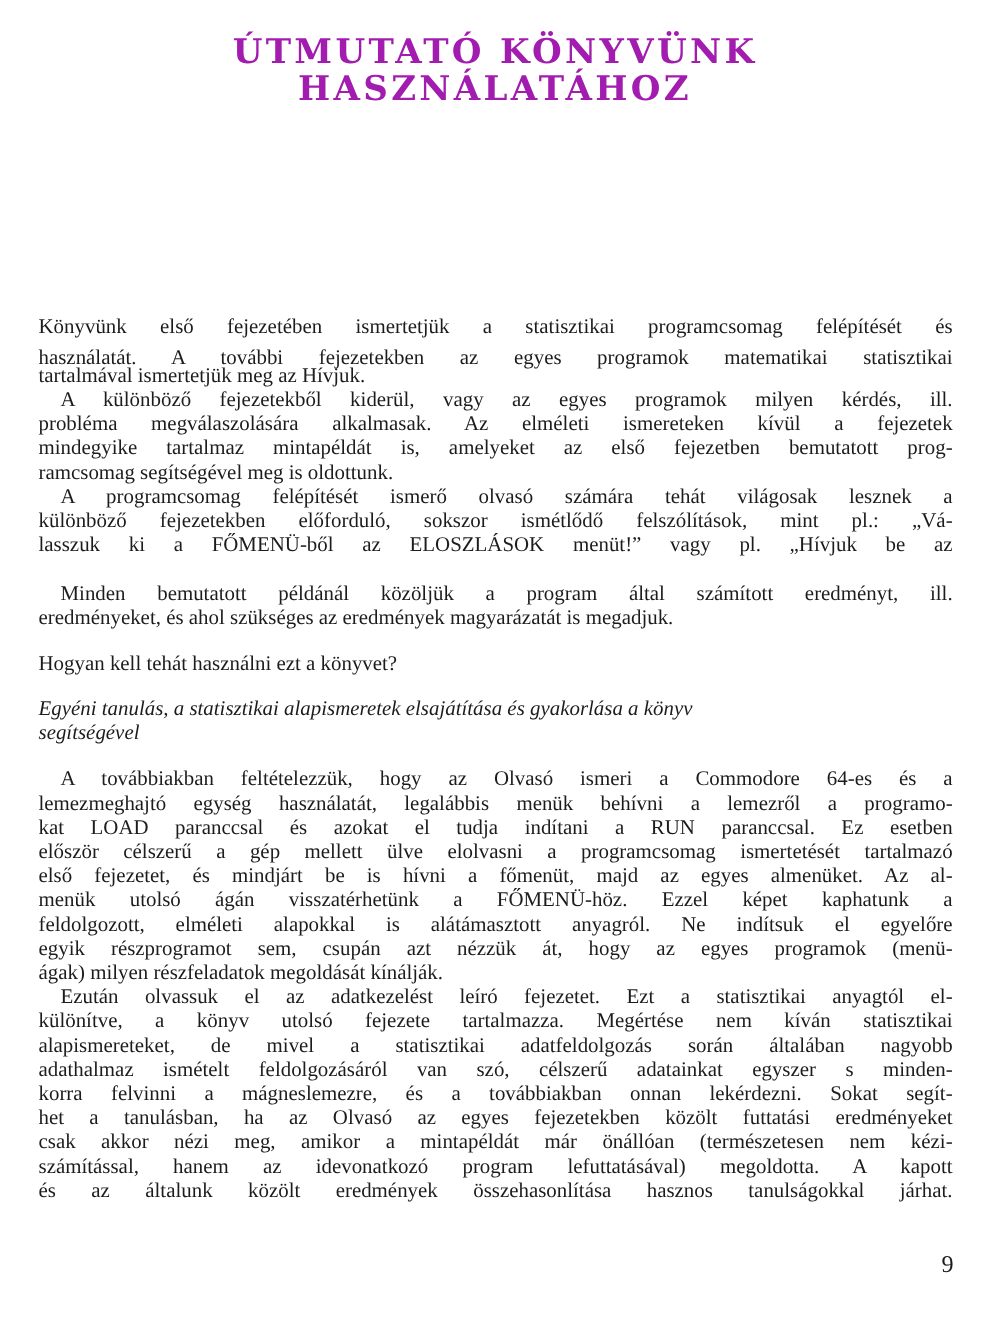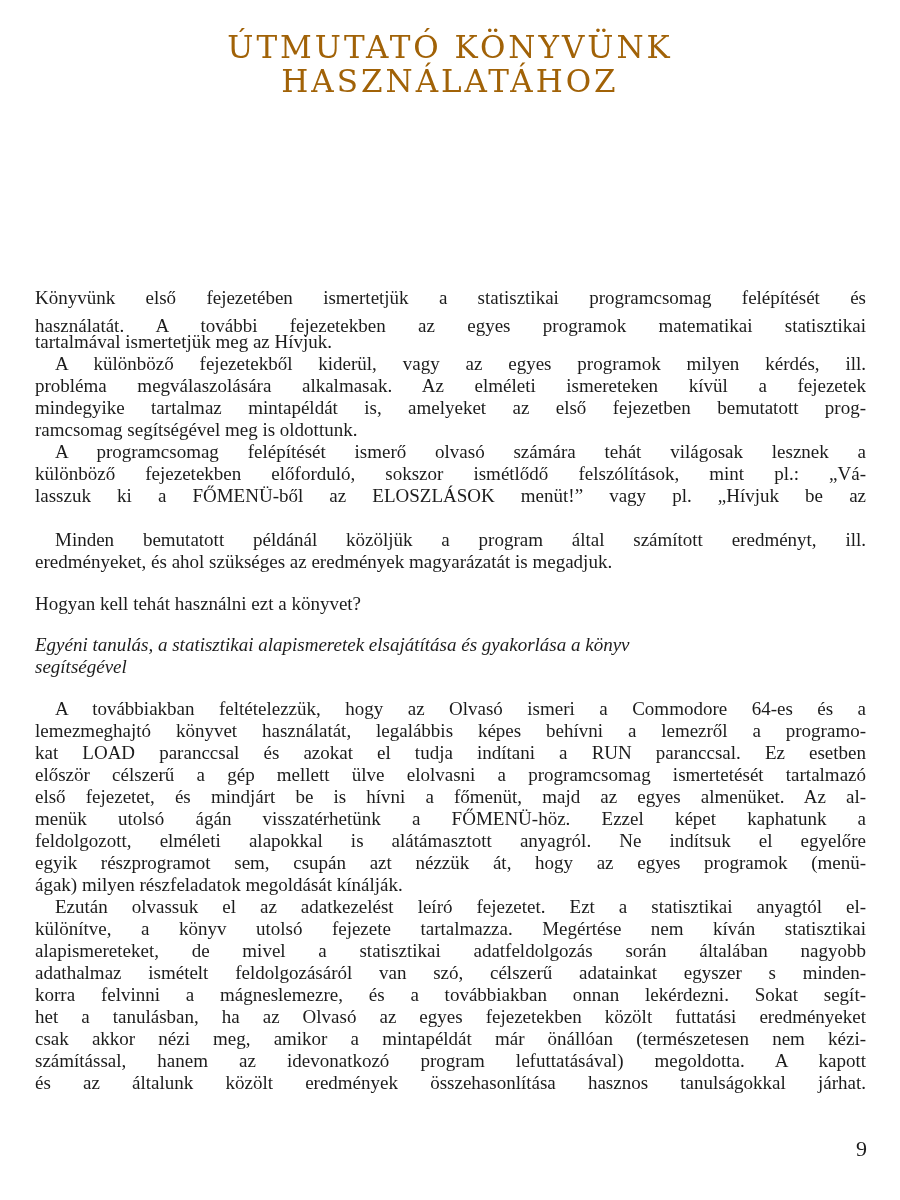--- a/index.html
+++ b/index.html
@@ -1,18 +1,18 @@
 <!DOCTYPE html>
 <html><head>
 <meta charset="utf-8">
 <style>
   html, body { margin: 0; padding: 0; background: #ffffff; }
   body { width: 900px; height: 1200px; position: relative; overflow: hidden; color: #1a1a1a; }
   .page { position: absolute; left: 0; top: 0; width: 900px; height: 1200px; }
-  .title { position: absolute; left: 0; width: 900px; text-align: center; font-family: "DejaVu Serif", serif; font-weight: normal; font-size: 31px; letter-spacing: 3px; line-height: 34px; color: #a16207; }
+  .title { position: absolute; left: 0; width: 900px; text-align: center; font-family: "DejaVu Serif", serif; font-weight: bold; font-size: 31px; letter-spacing: 3px; line-height: 34px; color: #a21caf; }
   .title.l1 { top: 30px; }
   .title.l2 { top: 64px; }
   .line { position: absolute; left: 35px; width: 831px; font-family: "Liberation Serif", serif; font-size: 19px; line-height: 22px; white-space: nowrap; text-align: justify; text-align-last: justify; color: #1c1c1c; }
   .line.last { text-align-last: left; }
   .line.indent { padding-left: 20px; width: 811px; }
   .line.italic { font-style: italic; }
   .pagenum { position: absolute; left: 856px; top: 1136px; font-family: "Liberation Serif", serif; font-size: 22px; color: #1c1c1c; }
 </style>
 </head>
 <body>
@@ -36,21 +36,21 @@
 
   <div class="line indent" style="top:529px">Minden bemutatott példánál közöljük a program által számított eredményt, ill.</div>
   <div class="line last" style="top:551px">eredményeket, és ahol szükséges az eredmények magyarázatát is megadjuk.</div>
 
   <div class="line last" style="top:593px">Hogyan kell tehát használni ezt a könyvet?</div>
 
   <div class="line last italic" style="top:634px">Egyéni tanulás, a statisztikai alapismeretek elsajátítása és gyakorlása a könyv</div>
   <div class="line last italic" style="top:656px">segítségével</div>
 
   <div class="line indent" style="top:698px">A továbbiakban feltételezzük, hogy az Olvasó ismeri a Commodore 64-es és a</div>
-  <div class="line" style="top:720px">lemezmeghajtó könyvet használatát, legalábbis képes behívni a lemezről a programo-</div>
+  <div class="line" style="top:720px">lemezmeghajtó egység használatát, legalábbis menük behívni a lemezről a programo-</div>
   <div class="line" style="top:742px">kat LOAD paranccsal és azokat el tudja indítani a RUN paranccsal. Ez esetben</div>
   <div class="line" style="top:764px">először célszerű a gép mellett ülve elolvasni a programcsomag ismertetését tartalmazó</div>
   <div class="line" style="top:786px">első fejezetet, és mindjárt be is hívni a főmenüt, majd az egyes almenüket. Az al-</div>
   <div class="line" style="top:808px">menük utolsó ágán visszatérhetünk a FŐMENÜ-höz. Ezzel képet kaphatunk a</div>
   <div class="line" style="top:830px">feldolgozott, elméleti alapokkal is alátámasztott anyagról. Ne indítsuk el egyelőre</div>
   <div class="line" style="top:852px">egyik részprogramot sem, csupán azt nézzük át, hogy az egyes programok (menü-</div>
   <div class="line last" style="top:874px">ágak) milyen részfeladatok megoldását kínálják.</div>
 
   <div class="line indent" style="top:896px">Ezután olvassuk el az adatkezelést leíró fejezetet. Ezt a statisztikai anyagtól el-</div>
   <div class="line" style="top:918px">különítve, a könyv utolsó fejezete tartalmazza. Megértése nem kíván statisztikai</div>

